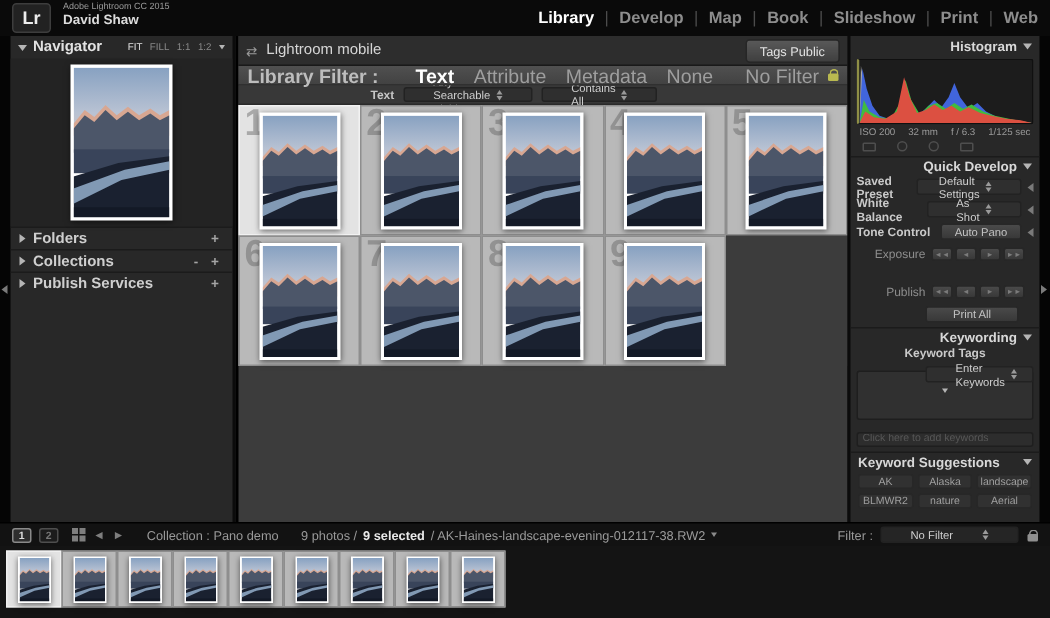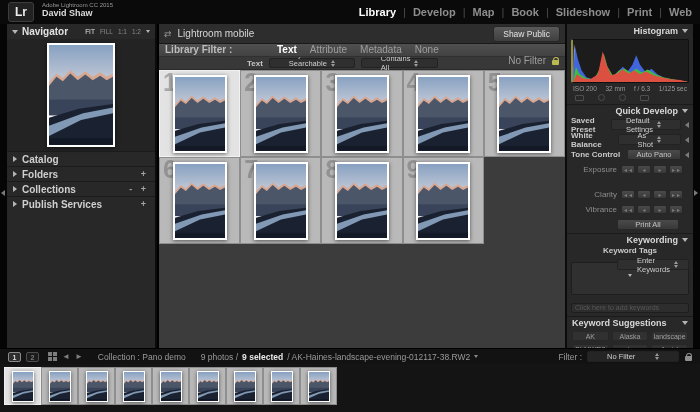--- a/index.html
+++ b/index.html
@@ -43,22 +43,22 @@
   .lsection .acts { margin-left:auto; font-size:9px; color:#a5a5a5; letter-spacing:3px; }
 
   
   #main { left:159px; top:24px; width:406px; height:324px; background:#3c3c3c; }
   #mobilehdr { height:20px; background:#2d2d2d; border-bottom:1px solid #191919;
     display:flex; align-items:center; padding:0 5px; gap:6px; }
   #mobilehdr .sync { color:#9a9a9a; font-size:9px; }
   #mobilehdr .title { font-size:10px; color:#d6d6d6; }
   #makepublic { margin-left:auto; font-size:8.5px; color:#e2e2e2; padding:2px 9px;
     background:linear-gradient(#595959,#3f3f3f); border:1px solid #262626; border-radius:3px; }
-  #filterbar { height:13px; background:linear-gradient(#505050,#424242); display:flex; 
-    padding:0 6px; font-size:10px; color:#9e9e9e; border-bottom:1px solid #303030;flex-direction:column; }
+  #filterbar { height:13px; background:linear-gradient(#505050,#424242); display:flex; align-items:center;
+    padding:0 6px; font-size:13px; color:#9e9e9e; border-bottom:1px solid #303030; }
   #filterbar .lbl { font-weight:bold; color:#bdbdbd; }
   #filterbar .tabs { position:absolute; left:118px; display:flex; gap:13px; }
   #filterbar .tab.on { color:#fff; font-weight:bold; }
   #filterbar .rgt { margin-left:auto; display:flex; align-items:center; gap:5px; }
   #searchrow { height:13px; background:#383838; border-bottom:1px solid #2a2a2a;
     display:flex; align-items:center; gap:6px; padding:0 6px 0 88px; font-size:7.5px; }
   #searchrow .lbl { font-weight:bold; color:#c6c6c6; font-size:8px; }
   .dd { display:inline-flex; align-items:center; height:10px; background:#2f2f2f; border:1px solid #222;
     border-radius:2px; padding:0 19px; font-size:7.5px; color:#cfcfcf; gap:4px; }
   .stepper { display:inline-flex; flex-direction:column; gap:1px; }
@@ -218,45 +218,40 @@
   </div>
   <div id="navpreview">
     <span class="photoframe">
         <svg>
           <use href="#photoSym"></use>
         </svg>
       </span>
   </div>
   <div class="lsection">
     <span class="tri right"></span>
-    <span>Catalog</span>
-    <span class="acts"></span>
-  </div>
-  <div class="lsection">
-    <span class="tri right"></span>
     <span>Folders</span>
     <span class="acts">+</span>
   </div>
   <div class="lsection">
     <span class="tri right"></span>
     <span>Collections</span>
     <span class="acts">- +</span>
   </div>
   <div class="lsection">
     <span class="tri right"></span>
     <span>Publish Services</span>
     <span class="acts">+</span>
   </div>
 </div>
 
 <div id="main" class="abs">
   <div id="mobilehdr">
     <span class="sync">⇄</span>
     <span class="title">Lightroom mobile</span>
-    <span id="makepublic" class="btn">Shaw Public</span>
+    <span id="makepublic" class="btn">Tags Public</span>
   </div>
 
   <div id="filterbar" style="position:relative">
     <span class="lbl">Library Filter :</span>
     <span class="tabs">
       <span class="tab on">Text</span>
       <span class="tab">Attribute</span>
       <span class="tab">Metadata</span>
       <span class="tab">None</span>
     </span>
@@ -430,30 +425,21 @@
     <span class="lbl dim">Exposure</span>
     <span class="adjbtns">
       <span class="btn">◄◄</span>
         <span class="btn">◄</span>
         <span class="btn">►</span>
         <span class="btn">►►</span>
     </span>
   </div>
   <div style="height:10px"></div>
   <div class="qdrow">
-    <span class="lbl dim">Clarity</span>
-    <span class="adjbtns">
-      <span class="btn">◄◄</span>
-        <span class="btn">◄</span>
-        <span class="btn">►</span>
-        <span class="btn">►►</span>
-    </span>
-  </div>
-  <div class="qdrow">
-    <span class="lbl dim">Vibrance</span>
+    <span class="lbl dim">Publish</span>
     <span class="adjbtns">
       <span class="btn">◄◄</span>
         <span class="btn">◄</span>
         <span class="btn">►</span>
         <span class="btn">►►</span>
     </span>
   </div>
   <span id="resetall" class="btn">Print All</span>
 
   <div class="rhdr">

